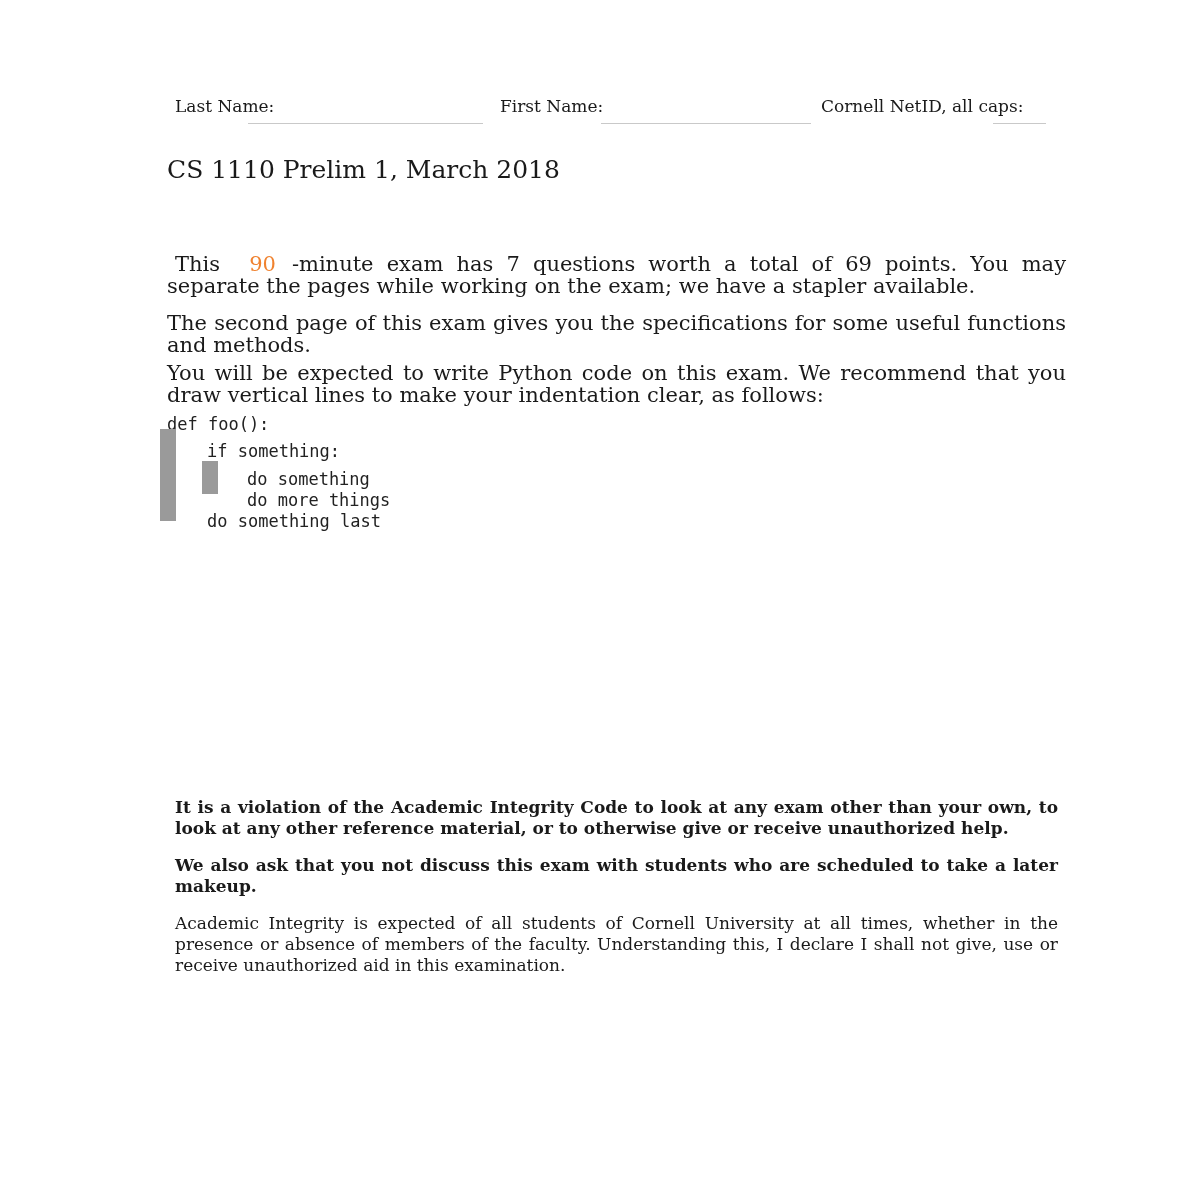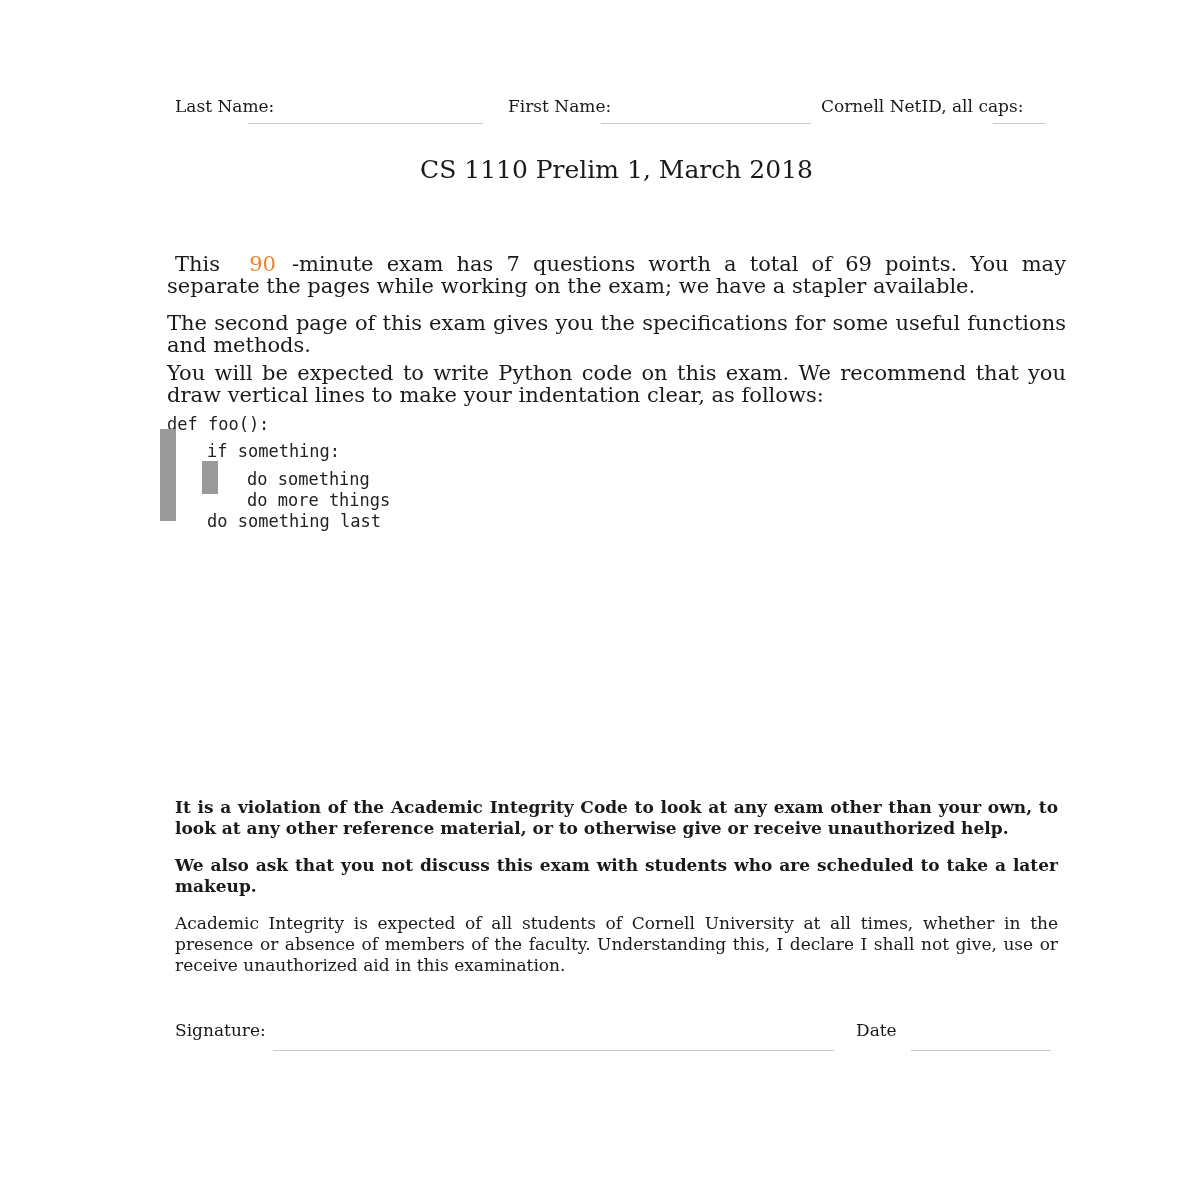--- a/index.html
+++ b/index.html
@@ -13,29 +13,29 @@
     color: #1a1a1a;
     overflow: hidden;
   }
   .content { position: absolute; left: 143px; width: 915px; }
 
   
   .header-row { top: 73px; height: 26px; font-size: 17px; }
   .header-row .lbl { position: absolute; top: 0; line-height: 18px; white-space: nowrap; }
   .blank-line { position: absolute; border-bottom: 1.4px solid #c9c9c9; height: 1px; }
   .header-row .l1 { left: 89px;  width: 235px; top: 18px; }
-  .header-row .lbl2 { left: 341px; }
+  .header-row .lbl2 { left: 333px; }
   .header-row .l2 { left: 442px; width: 210px; top: 18px; }
   .header-row .lbl3 { left: 654px; }
   .header-row .l3 { left: 834px; width: 53px; top: 18px; }
 
   
   .title {
     position: absolute; left: 143px; width: 915px; top: 131px;
-    text-align: center; font-size: 25px; line-height: 30px;
+    text-align: left; font-size: 25px; line-height: 30px;
   }
 
   
   .para {
     position: absolute;
     font-size: 21px; line-height: 21.5px;
     text-align: justify;
   }
   .p1 { top: 230px; }
   .p2 { top: 289px; }
@@ -103,20 +103,14 @@
     <div class="code-line cl3">do more things</div>
     <div class="code-line cl4">do something last</div>
   </div>
 
   <div class="content integrity">
     <p class="bold">It is a violation of the Academic Integrity Code to look at any exam other than your own, to look at any other reference material, or to otherwise give or receive unauthorized help.</p>
     <p class="bold">We also ask that you not discuss this exam with students who are scheduled to take a later makeup.</p>
     <p>Academic Integrity is expected of all students of Cornell University at all times, whether in the presence or absence of members of the faculty. Understanding this, I declare I shall not give, use or receive unauthorized aid in this examination.</p>
   </div>
 
-  <div class="content sig-row">
-    <span class="lbl">Signature:</span>
-    <span class="blank-line l1"></span>
-    <span class="lbl date-lbl">Date</span>
-    <span class="blank-line l2"></span>
-  </div>
 
 </div>
 
 </body></html>

